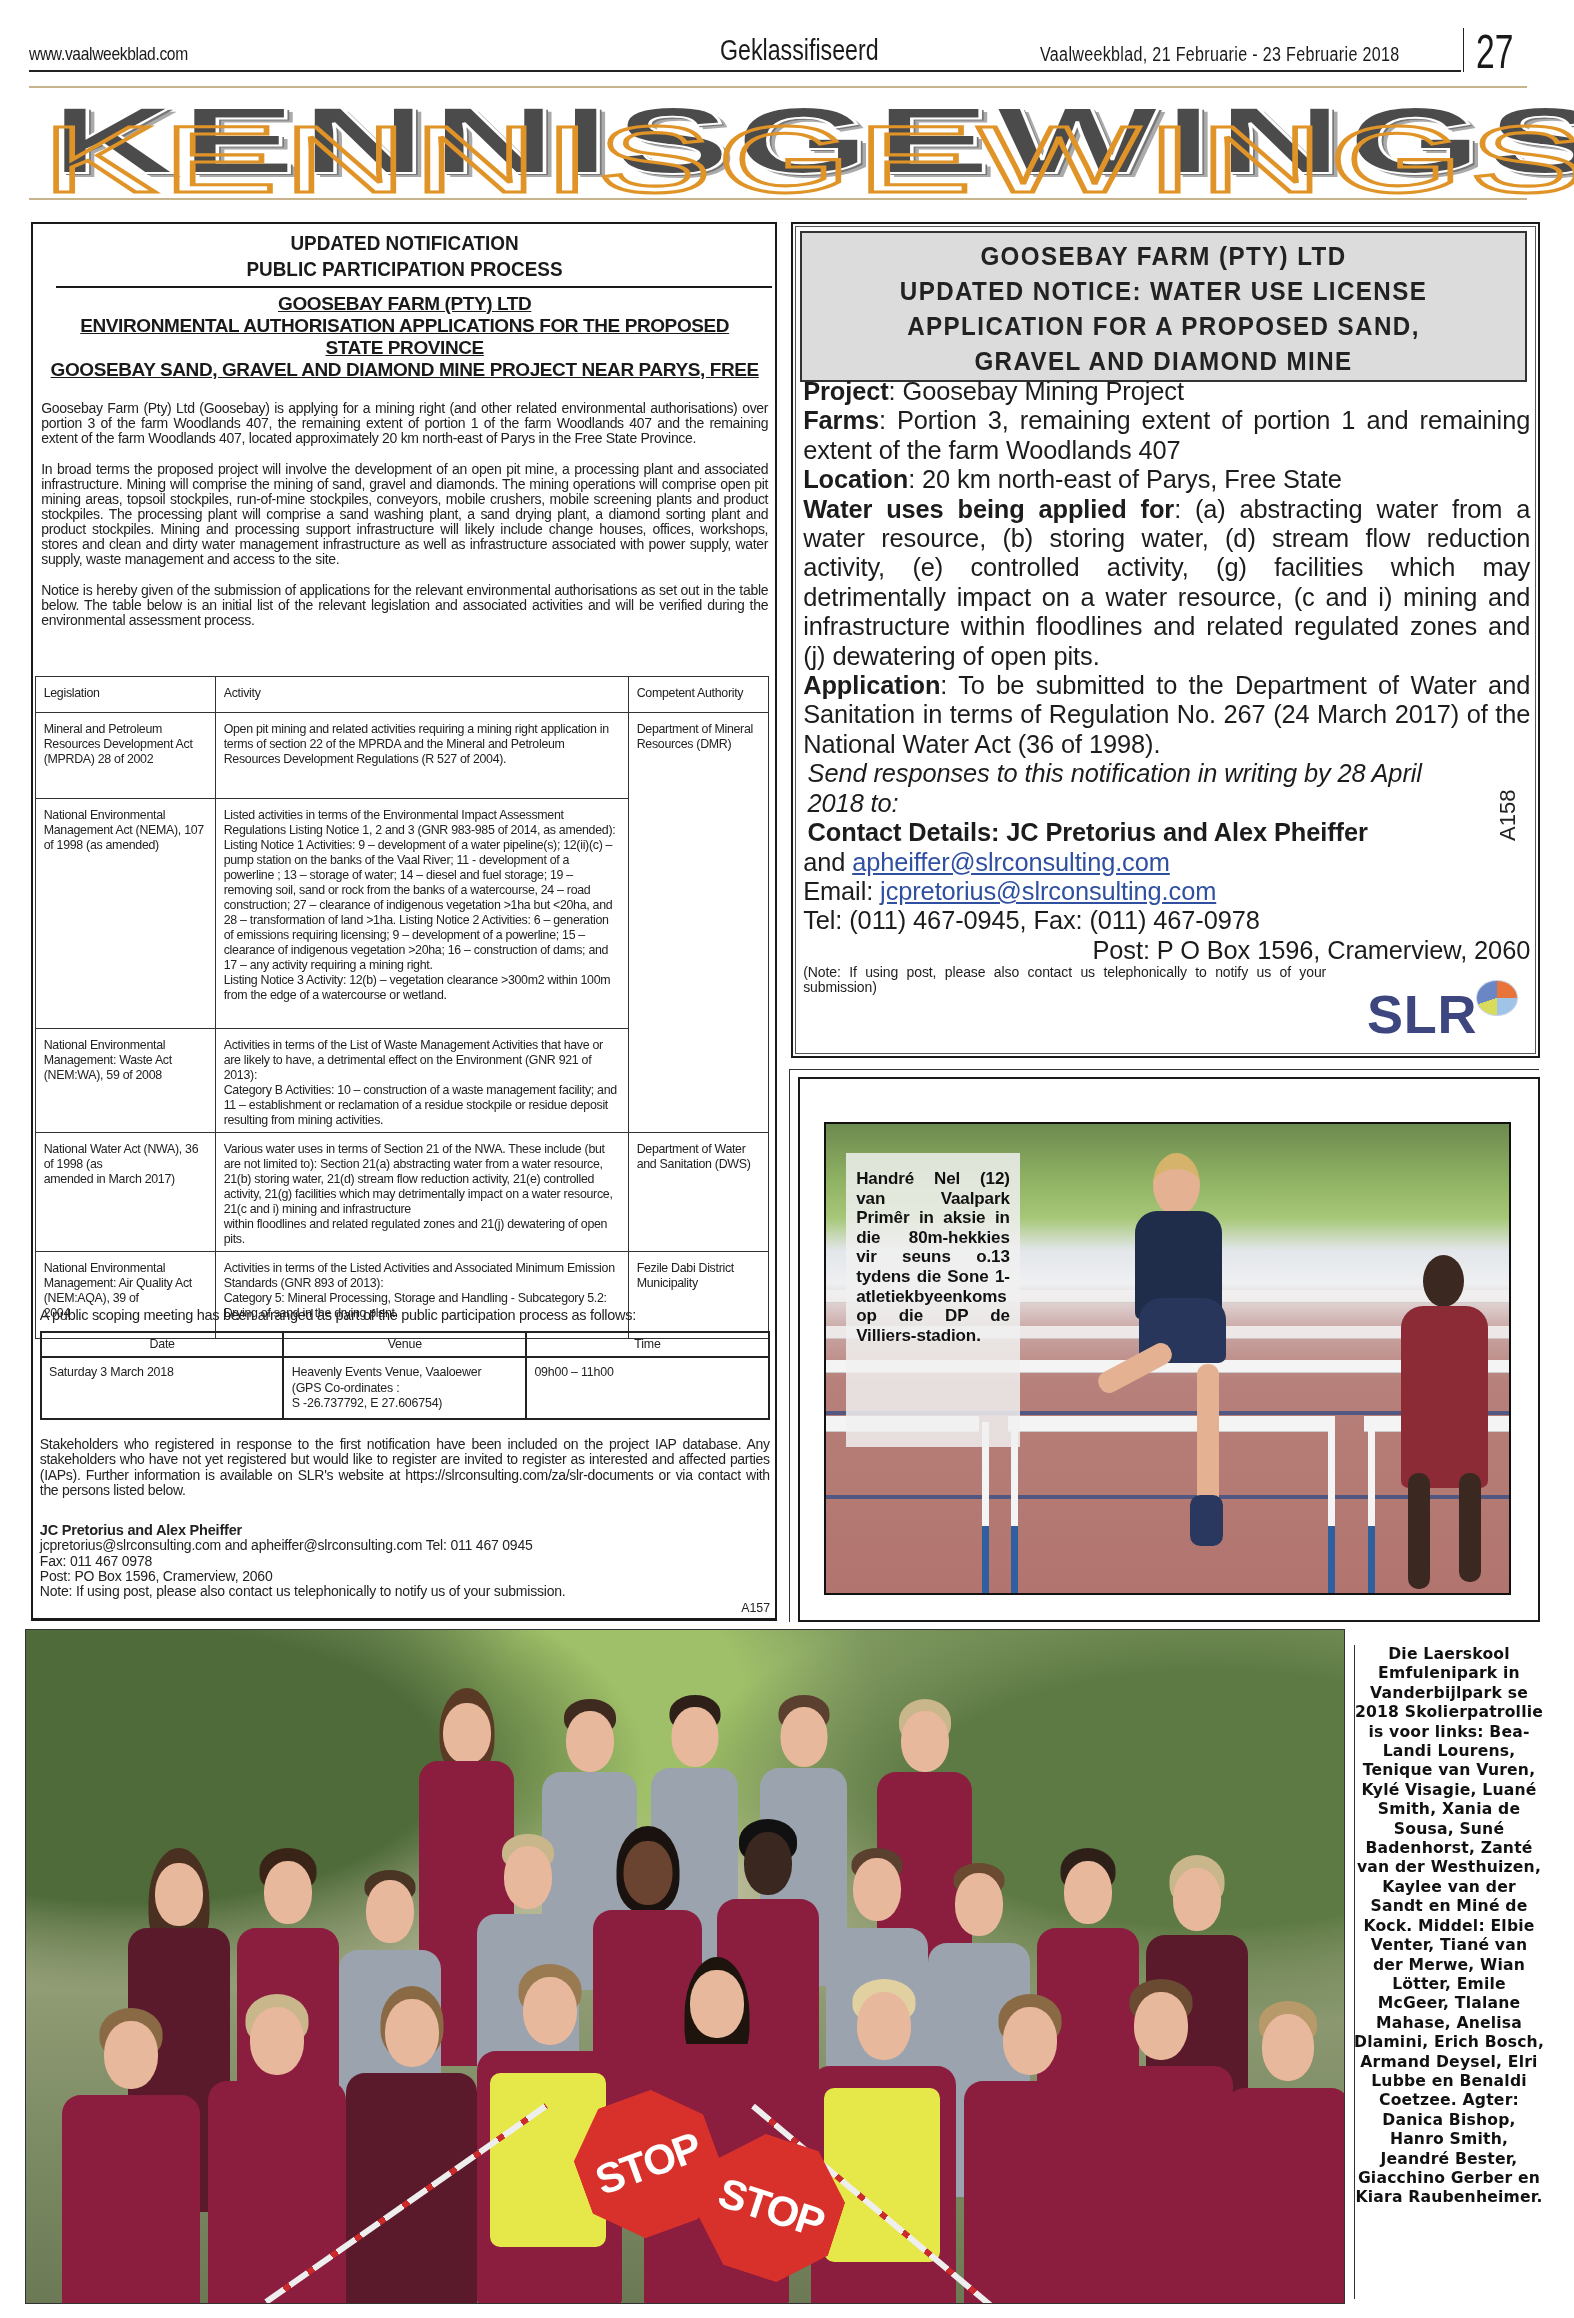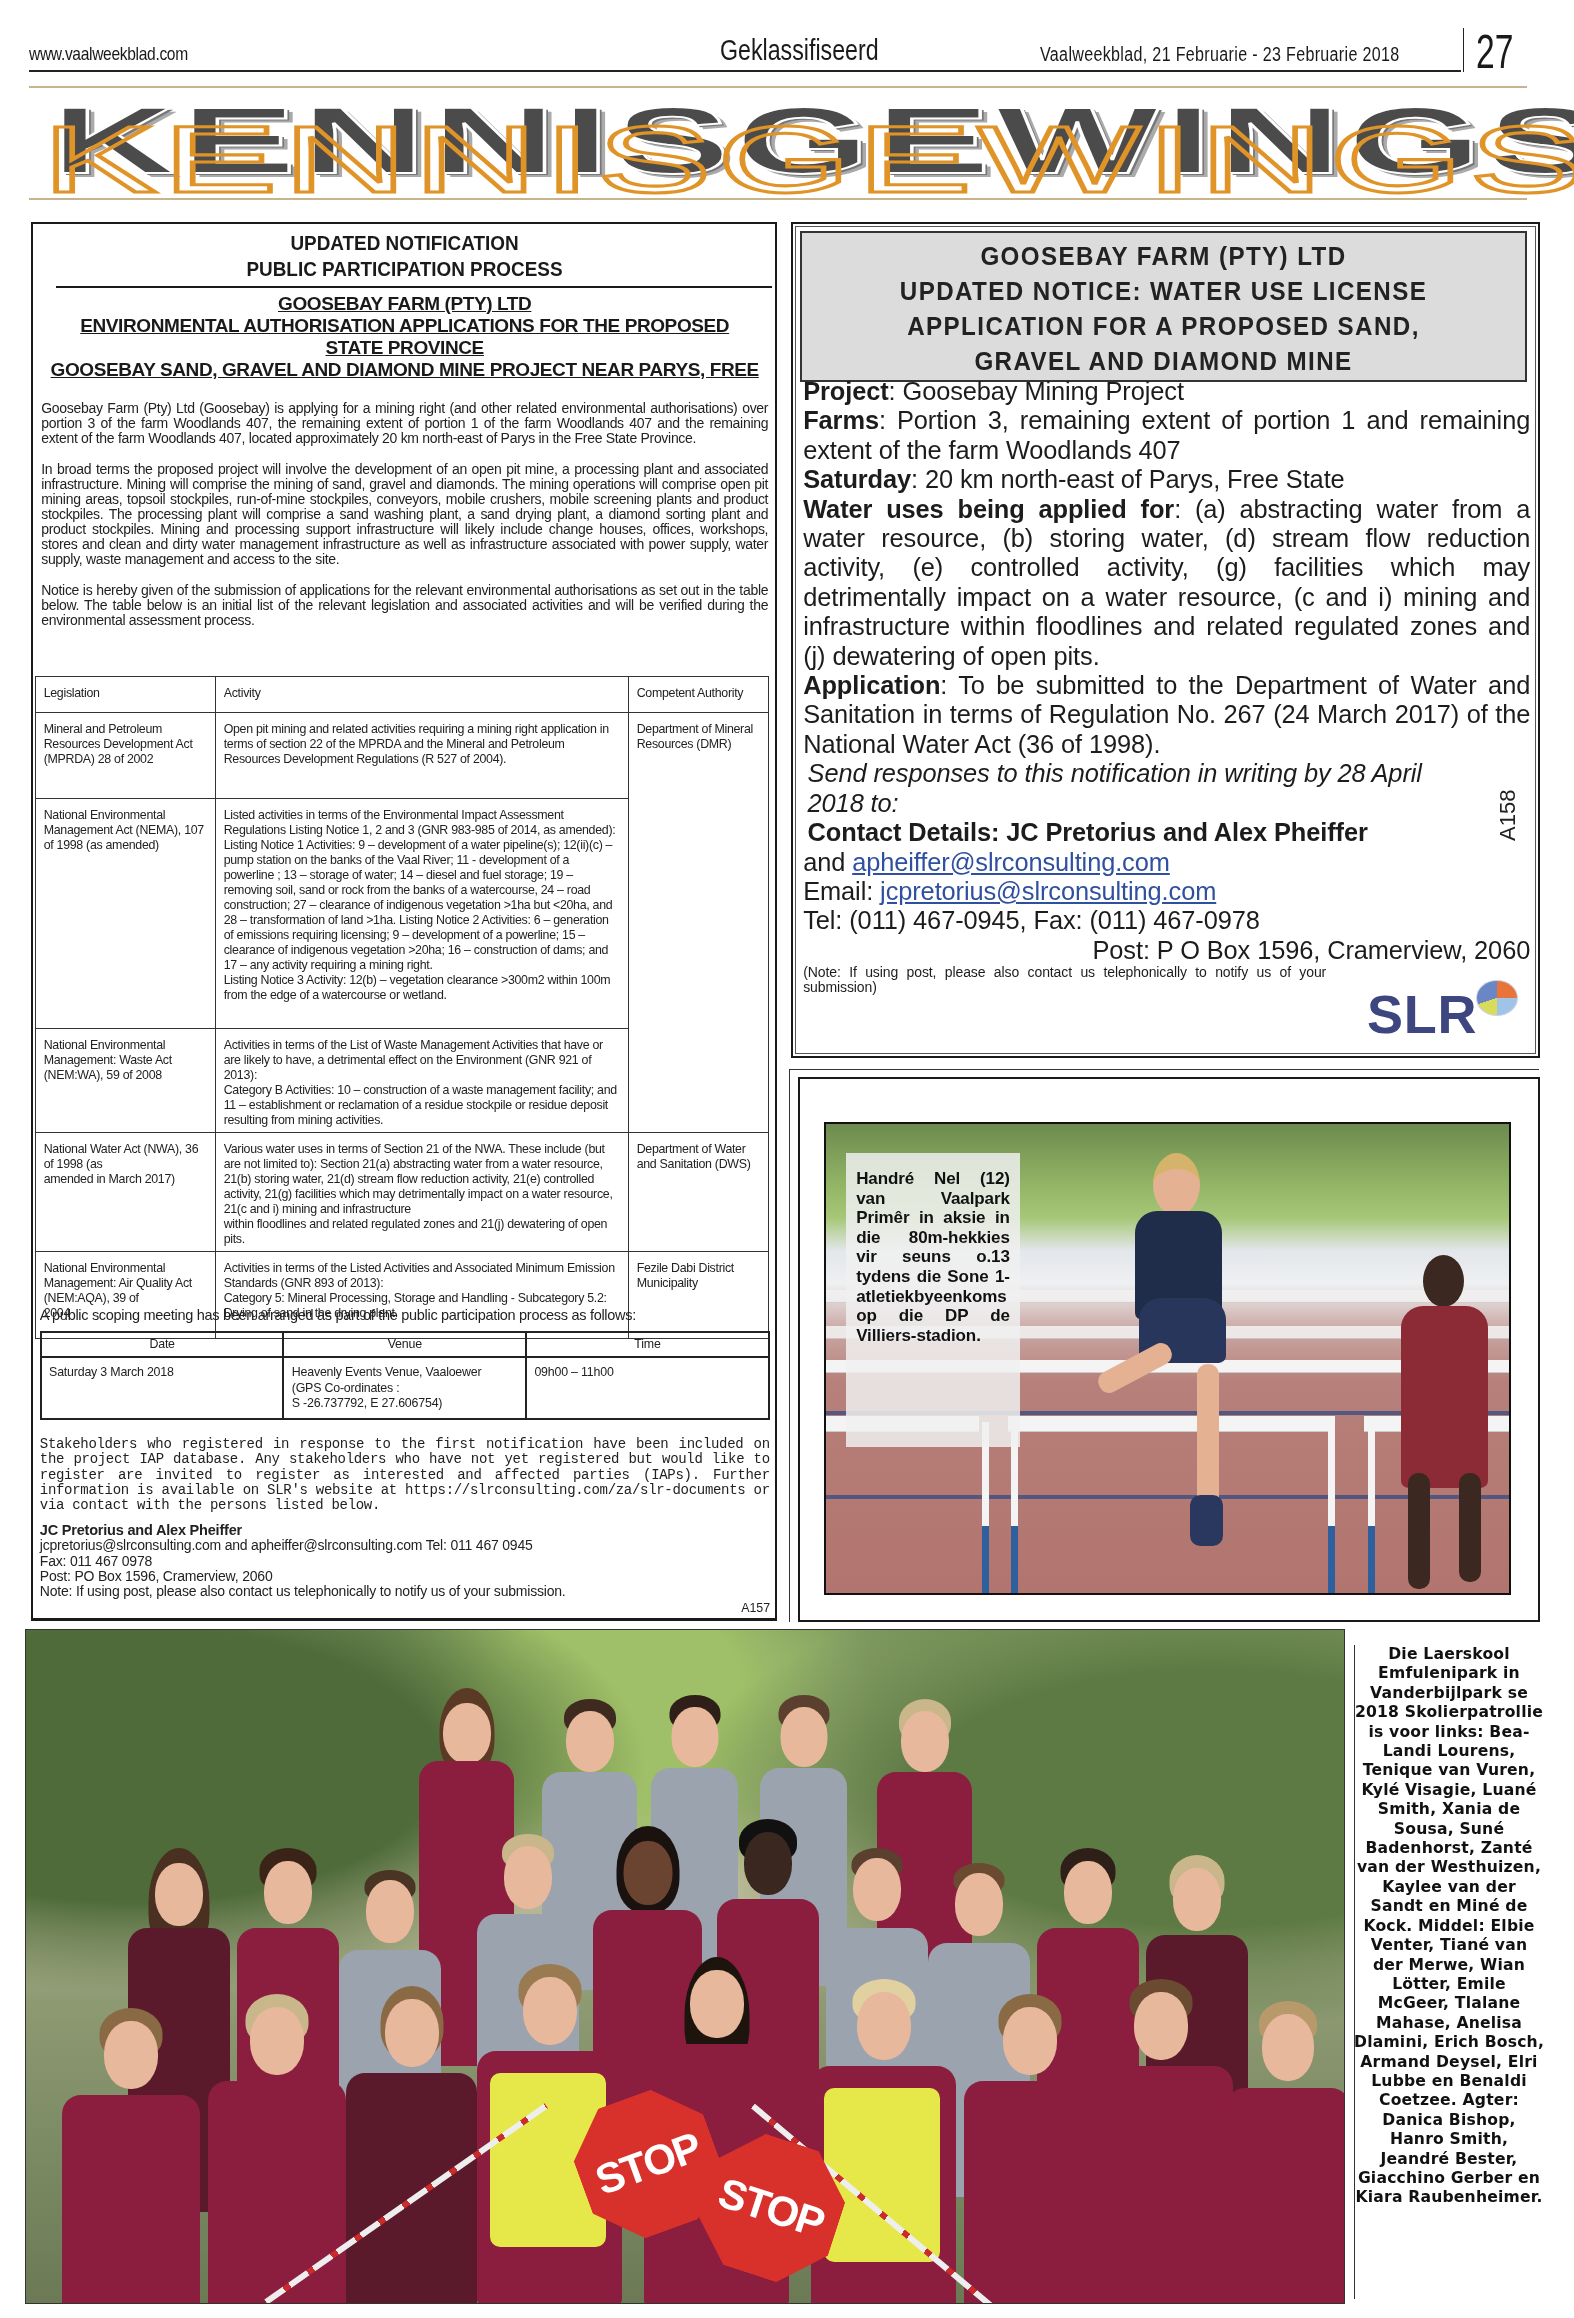--- a/index.html
+++ b/index.html
@@ -38,21 +38,21 @@
   table.legis { position: absolute; left: 2.9px; top: 452px; width: 734px; border-collapse: collapse; font-size: 12.4px; line-height: 15px; letter-spacing: -0.3px; color: #222; }
   table.legis td { border: 1.8px solid #333; padding: 8.7px 7.3px 4.4px 7.3px; vertical-align: top; }
   table.legis td.c1 { width: 180px; }
   table.legis td.c2 { width: 413px; }
   table.legis tr.head td { height: 36px; padding-top: 8.7px; }
 
   .nl-meeting-intro { position: absolute; left: 7.3px; top: 1083px; font-size: 14.5px; letter-spacing: -0.3px; color: #222; }
   table.meeting { position: absolute; left: 7.3px; top: 1107px; width: 730px; border-collapse: collapse; font-size: 12.4px; line-height: 15.3px; color: #222; letter-spacing: -0.2px; }
   table.meeting td { border: 2.2px solid #222; padding: 7.3px 7.3px; vertical-align: top; width: 33.3%; }
   table.meeting tr.head td { text-align: center; height: 25px; padding: 3.6px; }
-  .nl-stake { position: absolute; left: 7.3px; top: 1213px; width: 730px; font-size: 14px; line-height: 15.3px; text-align: justify; letter-spacing: -0.3px; color: #222; font-family: Liberation Mono, monospace; }
+  .nl-stake { position: absolute; left: 7.3px; top: 1213px; width: 730px; font-size: 14px; line-height: 15.3px; text-align: justify; letter-spacing: -0.3px; color: #222; }
   .nl-contact { position: absolute; left: 7.3px; top: 1299px; font-size: 14px; line-height: 15.3px; color: #222; letter-spacing: -0.2px; }
   .nl-contact .nm { font-weight: bold; font-size: 14.5px; }
   .nl-ref { position: absolute; right: 4.4px; bottom: 2.9px; font-size: 12.4px; color: #222; }
 
   
   .notice-right { position: absolute; left: 791px; top: 222px; width: 749px; height: 836px; border: 2.9px solid #1a1a1a; }
   .nr-inner-border { position: absolute; left: 2.2px; top: 2.2px; right: 2.2px; bottom: 2.2px; border: 1.1px solid #555; }
   .nr-headbox { position: absolute; left: 7.3px; top: 7.3px; width: 727px; height: 151px; background: #dcdcdc; border: 2.2px solid #333; text-align: center; padding-top: 5.8px; }
   .nr-headbox div { font-weight: bold; font-size: 26px; line-height: 35px; letter-spacing: 1.5px; transform: scaleX(0.93); color: #222; }
   .nr-body { position: absolute; left: 10.2px; top: 153px; width: 727px; font-size: 25.4px; line-height: 29.4px; text-align: justify; letter-spacing: -0.1px; color: #1c1c1c; }
@@ -209,21 +209,21 @@
   <div class="nr-inner-border"></div>
   <div class="nr-headbox">
     <div>GOOSEBAY FARM (PTY) LTD</div>
     <div>UPDATED NOTICE: WATER USE LICENSE</div>
     <div>APPLICATION FOR A PROPOSED SAND,</div>
     <div>GRAVEL AND DIAMOND MINE</div>
   </div>
   <div class="nr-body">
     <p><b>Project</b><span>: Goosebay Mining Project</span></p>
     <p><b>Farms</b><span>: Portion 3, remaining extent of portion 1 and remaining extent of the farm Woodlands 407</span></p>
-    <p><b>Saturday</b><span>: 20 km north-east of Parys, Free State</span></p>
+    <p><b>Location</b><span>: 20 km north-east of Parys, Free State</span></p>
     <p><b>Water uses being applied for</b><span>: (a) abstracting water from a water resource, (b) storing water, (d) stream flow reduction activity, (e) controlled activity, (g) facilities which may detrimentally impact on a water resource, (c and i) mining and infrastructure within floodlines and related regulated zones and (j) dewatering of open pits.</span></p>
     <p><b>Application</b><span>: To be submitted to the Department of Water and Sanitation in terms of Regulation No. 267 (24 March 2017) of the National Water Act (36 of 1998).</span></p>
     <p class="nr-italic">Send responses to this notification in writing by 28 April 2018 to:</p>
     <p class="nr-contact-h">Contact Details: JC Pretorius and Alex Pheiffer</p>
     <p style="text-align:left"><span>and </span><span class="nr-link">apheiffer@slrconsulting.com</span></p>
     <p style="text-align:left"><span>Email: </span><span class="nr-link">jcpretorius@slrconsulting.com</span></p>
     <p style="text-align:left">Tel: (011) 467-0945, Fax: (011) 467-0978</p>
     <p style="text-align:right">Post: P O Box 1596, Cramerview, 2060</p>
     <p class="nr-note">(Note: If using post, please also contact us telephonically to notify us of your submission)</p>
   </div>

